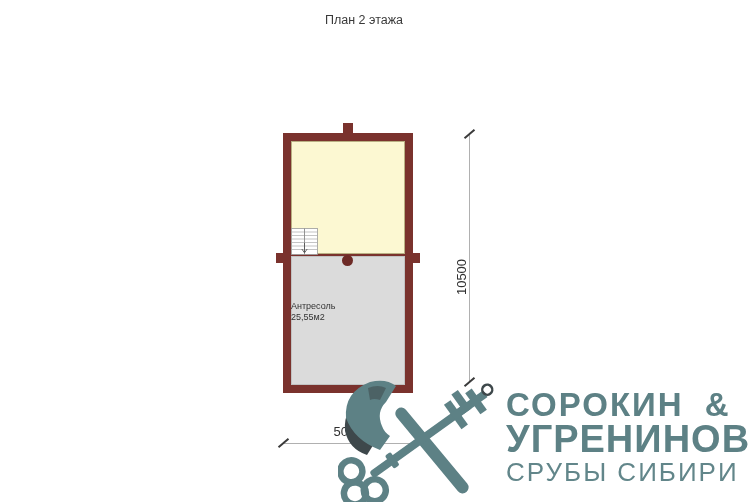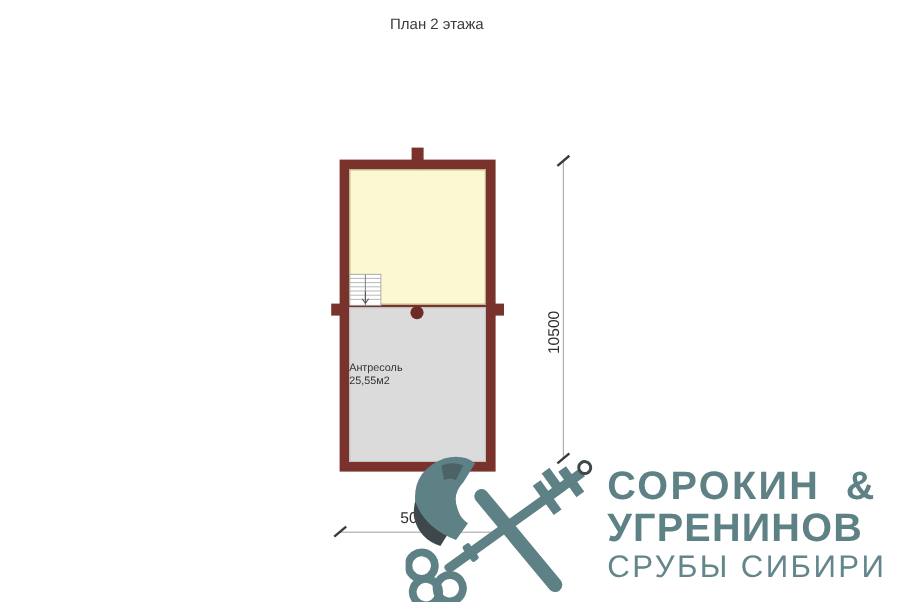--- a/index.html
+++ b/index.html
@@ -43,21 +43,21 @@
     transform:rotate(-90deg);
   }
   .dim-label.horz{left:283px;top:424px;width:130px;text-align:center;}
   
   .logo-icon{position:absolute;left:338px;top:370px;width:176px;height:132px;}
   .logo-text{
     position:absolute;left:506px;top:388px;width:245px;
     color:#5d8185;font-family:Liberation Sans, sans-serif;
   }
   .logo-l1{font-size:33px;font-weight:bold;letter-spacing:2px;word-spacing:10px;line-height:34px;}
-  .logo-l2{font-size:33px;font-weight:bold;letter-spacing:1px;line-height:35px;}
+  .logo-l2{font-size:38px;font-weight:bold;letter-spacing:1px;line-height:35px;}
   .logo-l3{font-size:26px;font-weight:normal;letter-spacing:2px;line-height:30px;color:#62868a;}
 </style>
 </head>
 <body>
 
 <div class="canvas">
 
   <div class="title">План 2 этажа</div>
 
   <div class="wall-block"></div>

